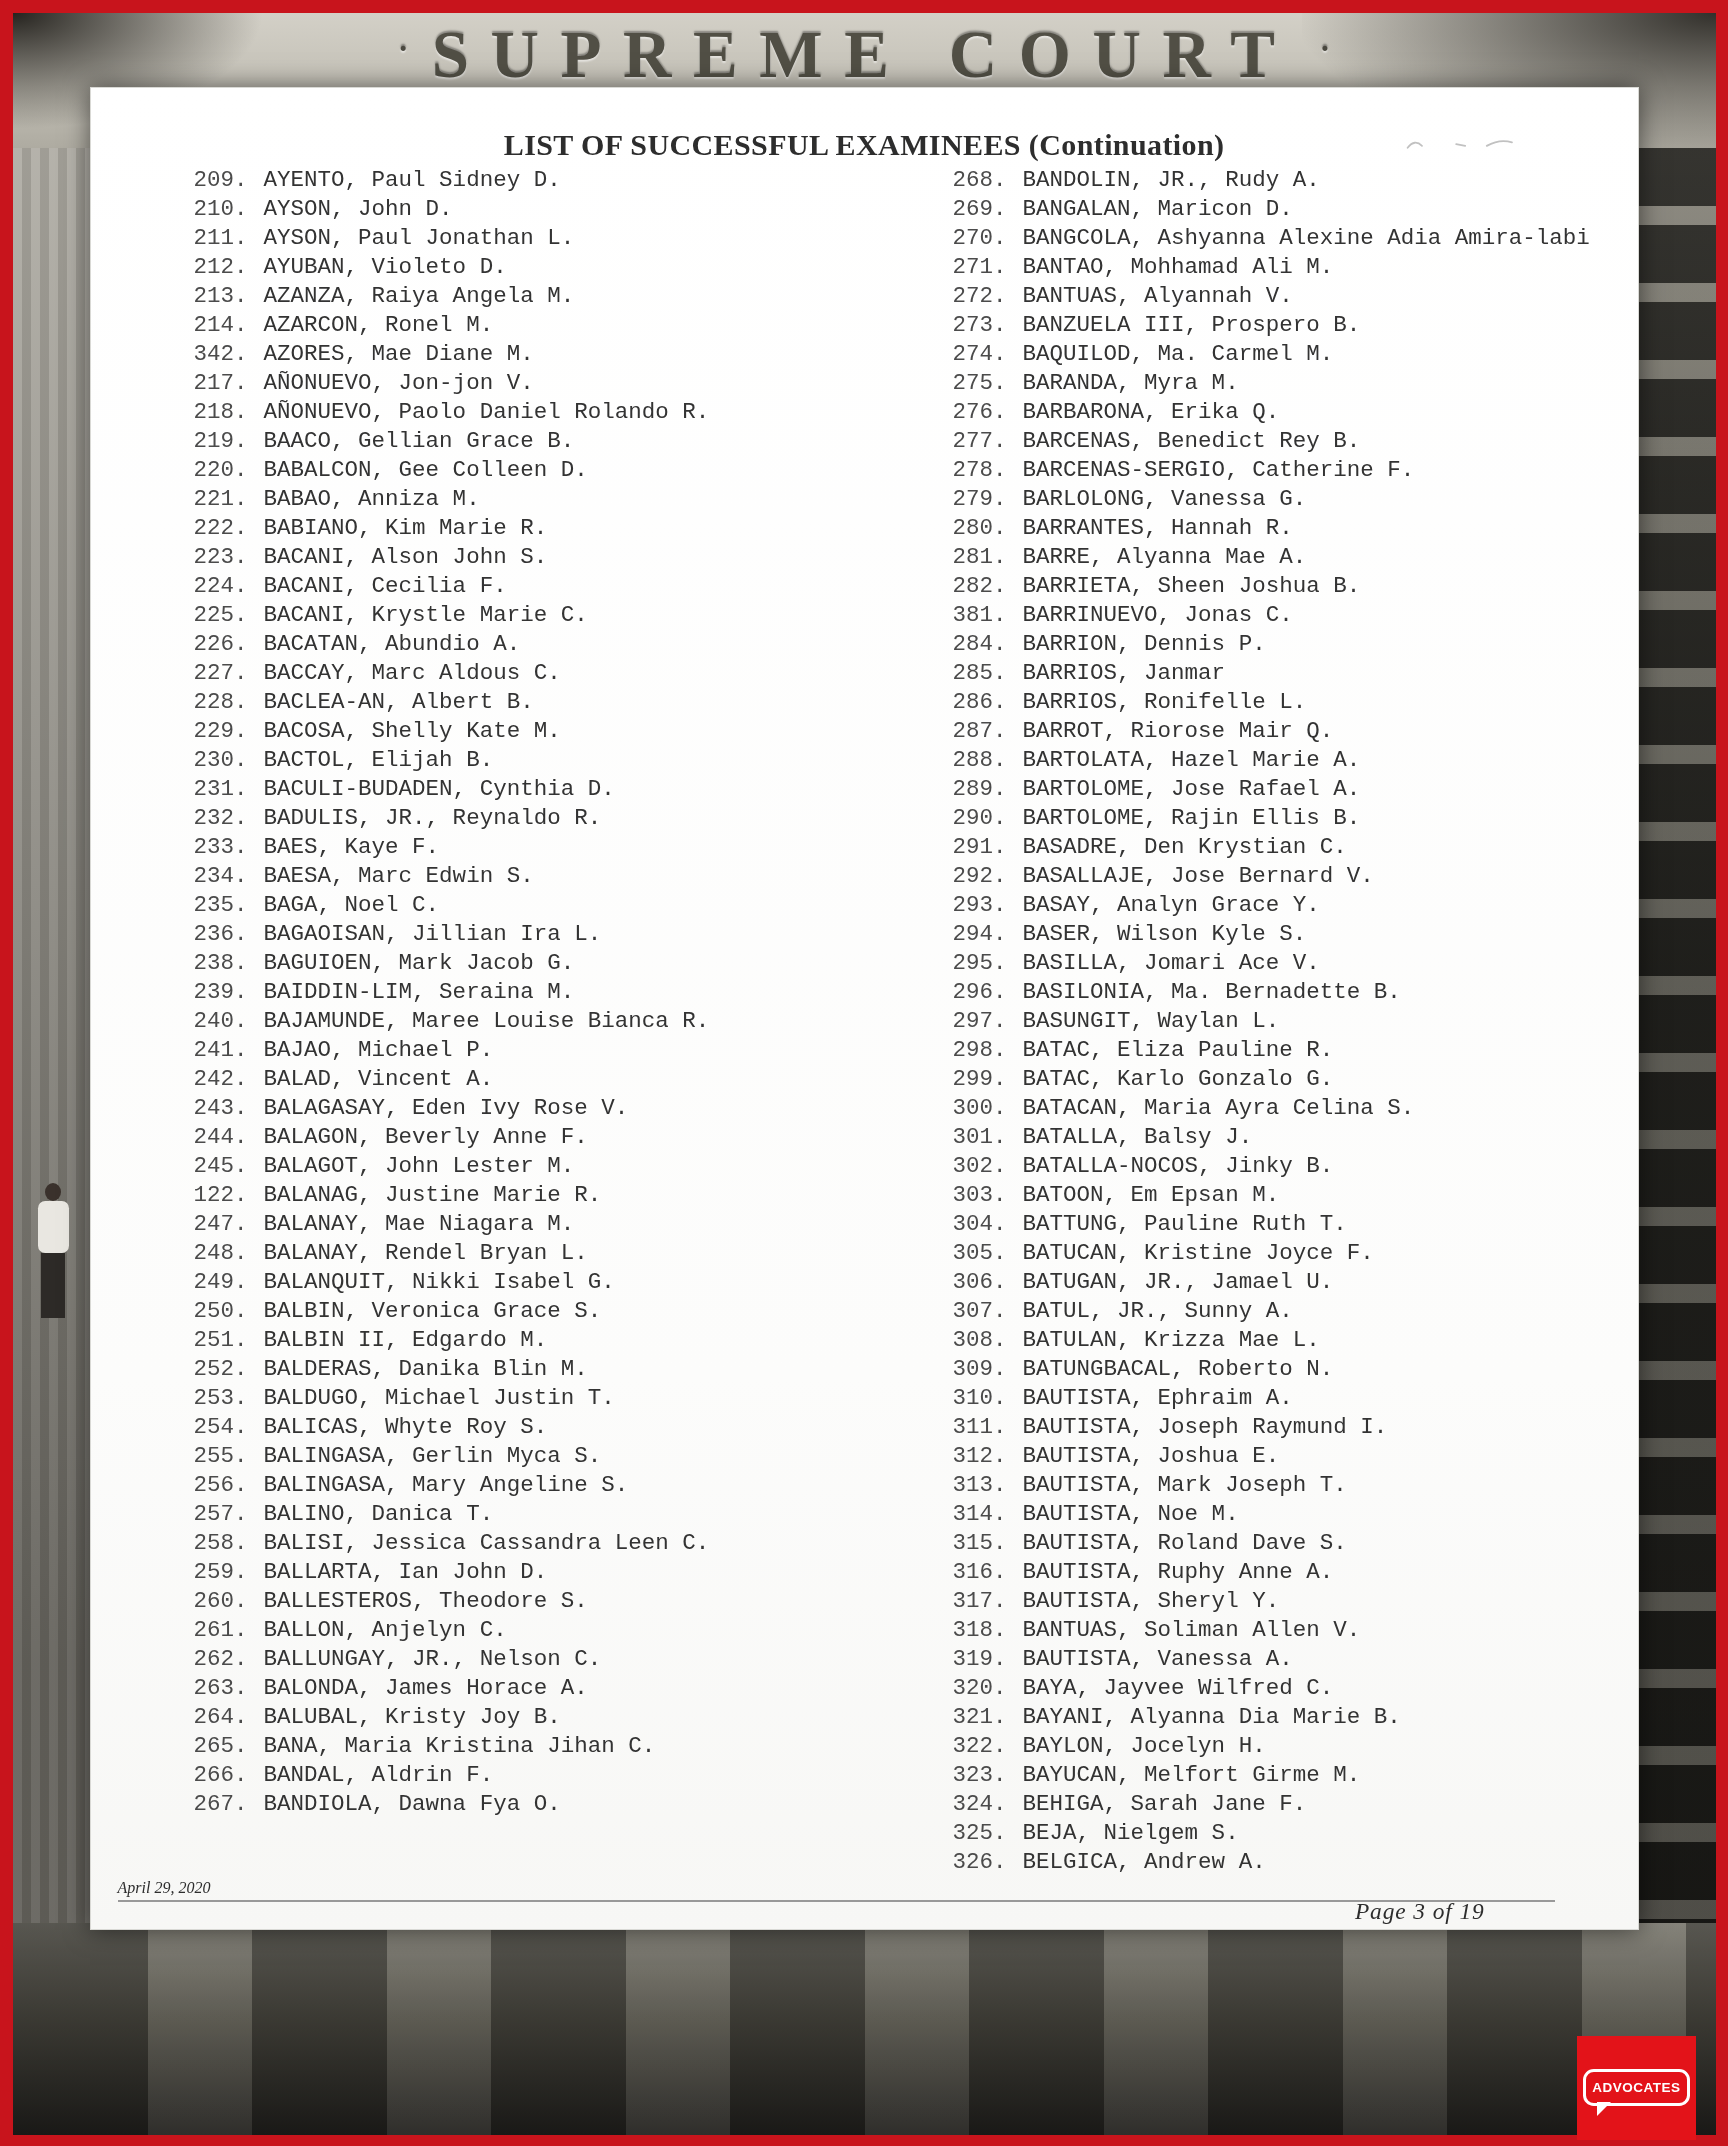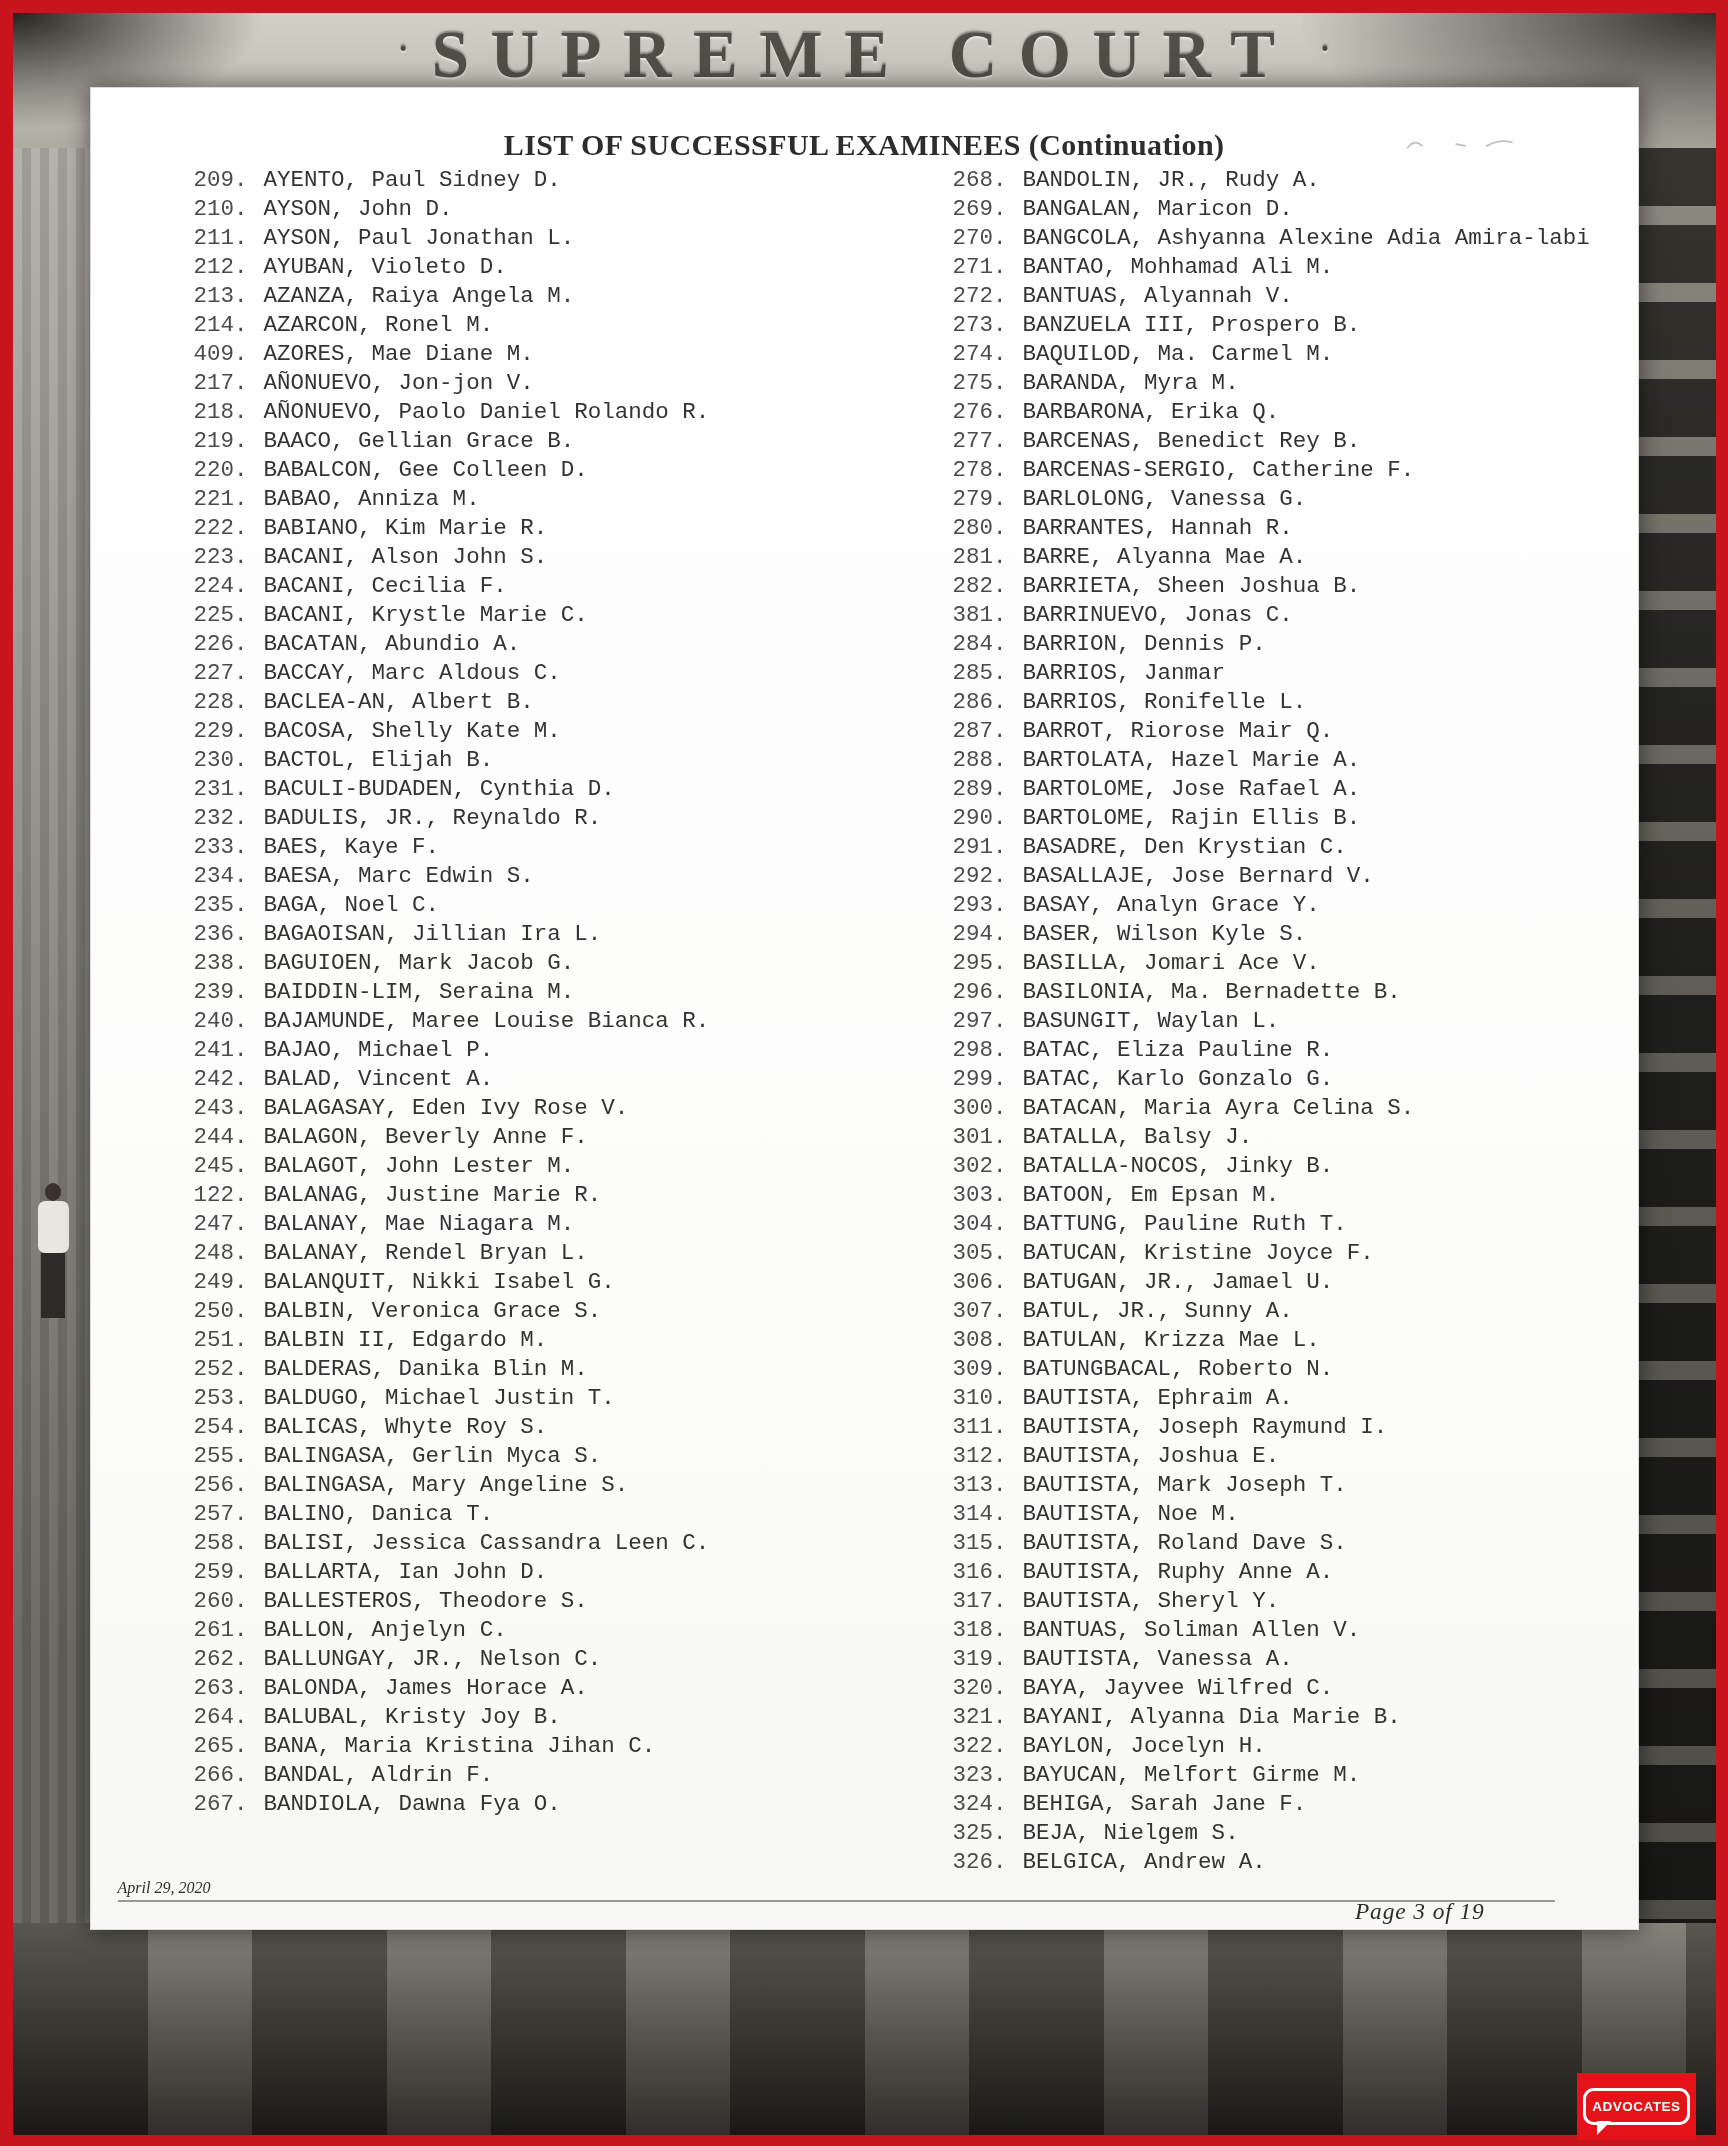--- a/index.html
+++ b/index.html
@@ -56,21 +56,21 @@
   .num{width:70px;flex:none;color:#4b4b4b;}
   .nm{color:#333333;}
 
   .footer-rule{position:absolute;left:27px;right:83px;bottom:27px;height:1.8px;background:#999;}
   .date{position:absolute;left:27px;bottom:32px;font-family:"Liberation Serif",serif;
         font-style:italic;font-size:16px;color:#2d2d2d;}
   .pageno{position:absolute;right:153px;bottom:3.6px;font-family:"Liberation Serif",serif;
         font-style:italic;font-size:23.4px;color:#2d2d2d;letter-spacing:0.9px;margin-top:38px;}
 
   
-  .logo{position:absolute;right:32px;bottom:7.2px;width:119px;height:67px;background:#e31319;
+  .logo{position:absolute;right:32px;bottom:7.2px;width:119px;height:104px;background:#e31319;
         display:flex;align-items:center;justify-content:center;z-index:5;}
   .bubble{position:relative;background:#e31319;border:3.6px solid #ffffff;border-radius:10.8px;
           padding:7.2px 6.3px 8px;}
   .bubble::after{content:"";position:absolute;left:10.8px;bottom:-12.6px;width:0;height:0;
           border:7.2px solid transparent;border-top-color:#ffffff;border-left-color:#ffffff;}
   .bubble .logo-txt{font-family:"Liberation Sans",sans-serif;font-weight:bold;font-size:13.5px;
           color:#ffffff;letter-spacing:0.5px;}
 </style>
 </head>
 <body>
@@ -118,21 +118,21 @@
             </div>
             <div class="row">
               <span class="num">213.</span>
               <span class="nm">AZANZA, Raiya Angela M.</span>
             </div>
             <div class="row">
               <span class="num">214.</span>
               <span class="nm">AZARCON, Ronel M.</span>
             </div>
             <div class="row">
-              <span class="num">409.</span>
+              <span class="num">342.</span>
               <span class="nm">AZORES, Mae Diane M.</span>
             </div>
             <div class="row">
               <span class="num">217.</span>
               <span class="nm">AÑONUEVO, Jon-jon V.</span>
             </div>
             <div class="row">
               <span class="num">218.</span>
               <span class="nm">AÑONUEVO, Paolo Daniel Rolando R.</span>
             </div>

